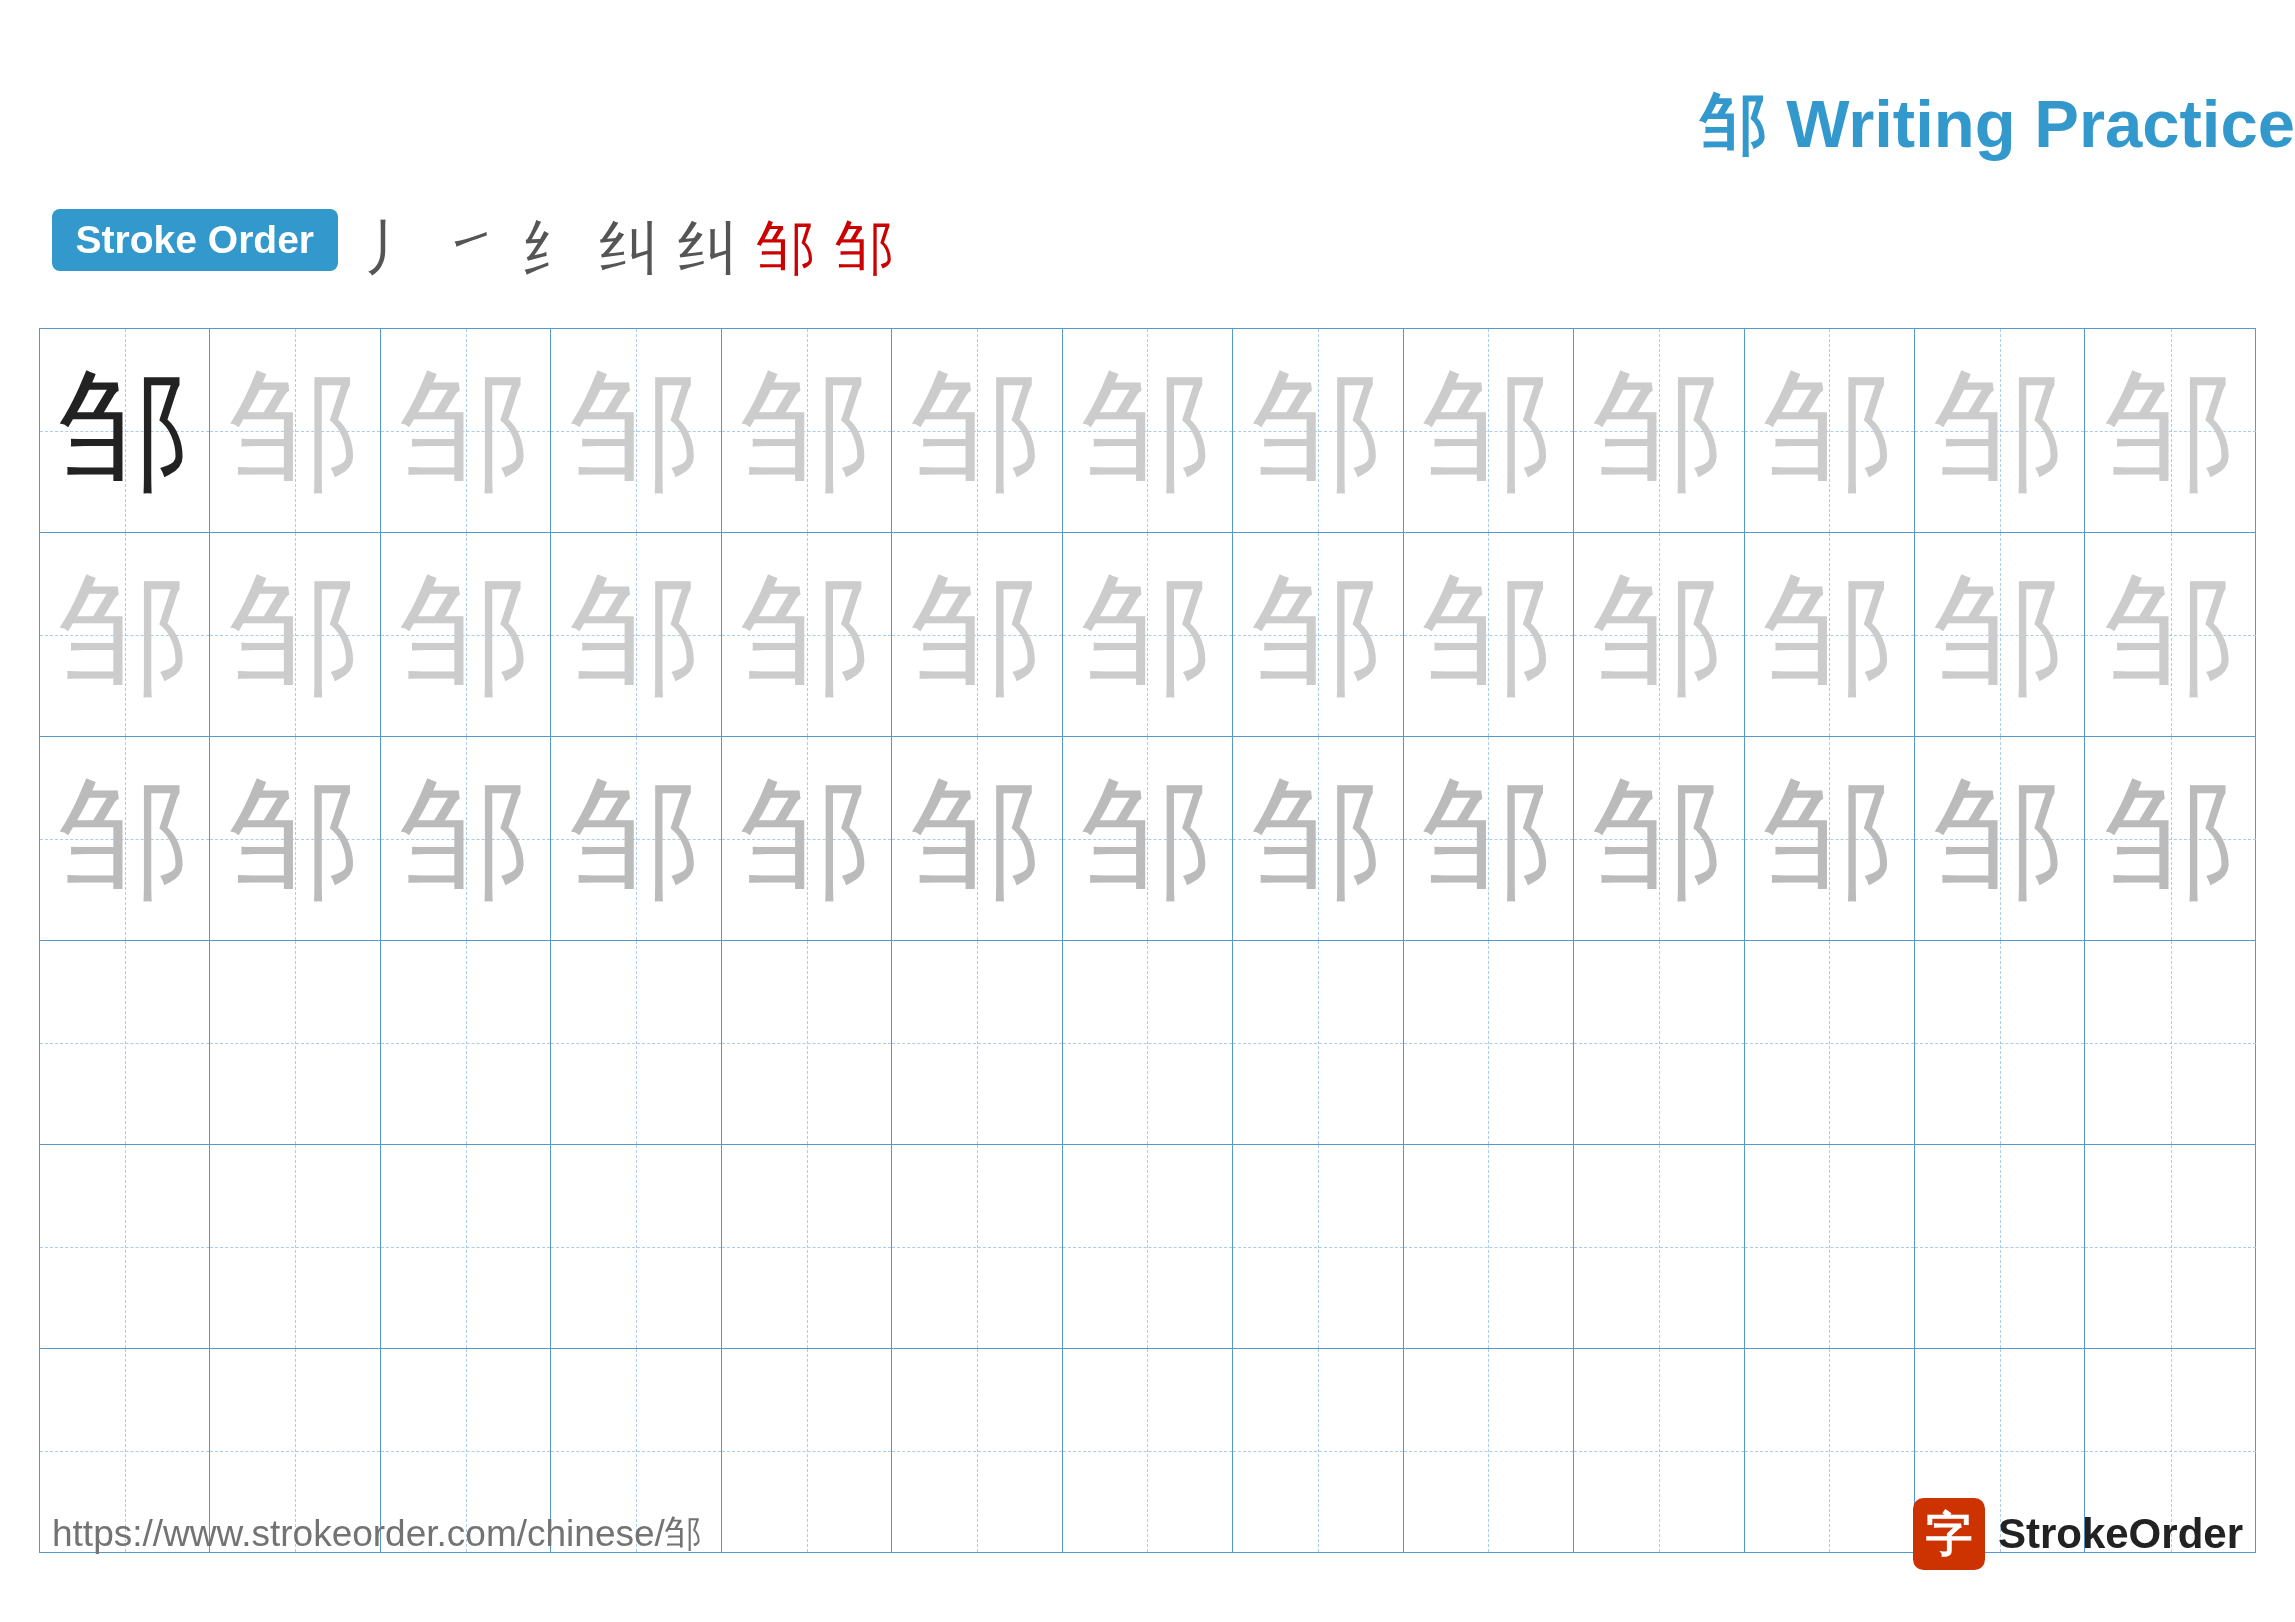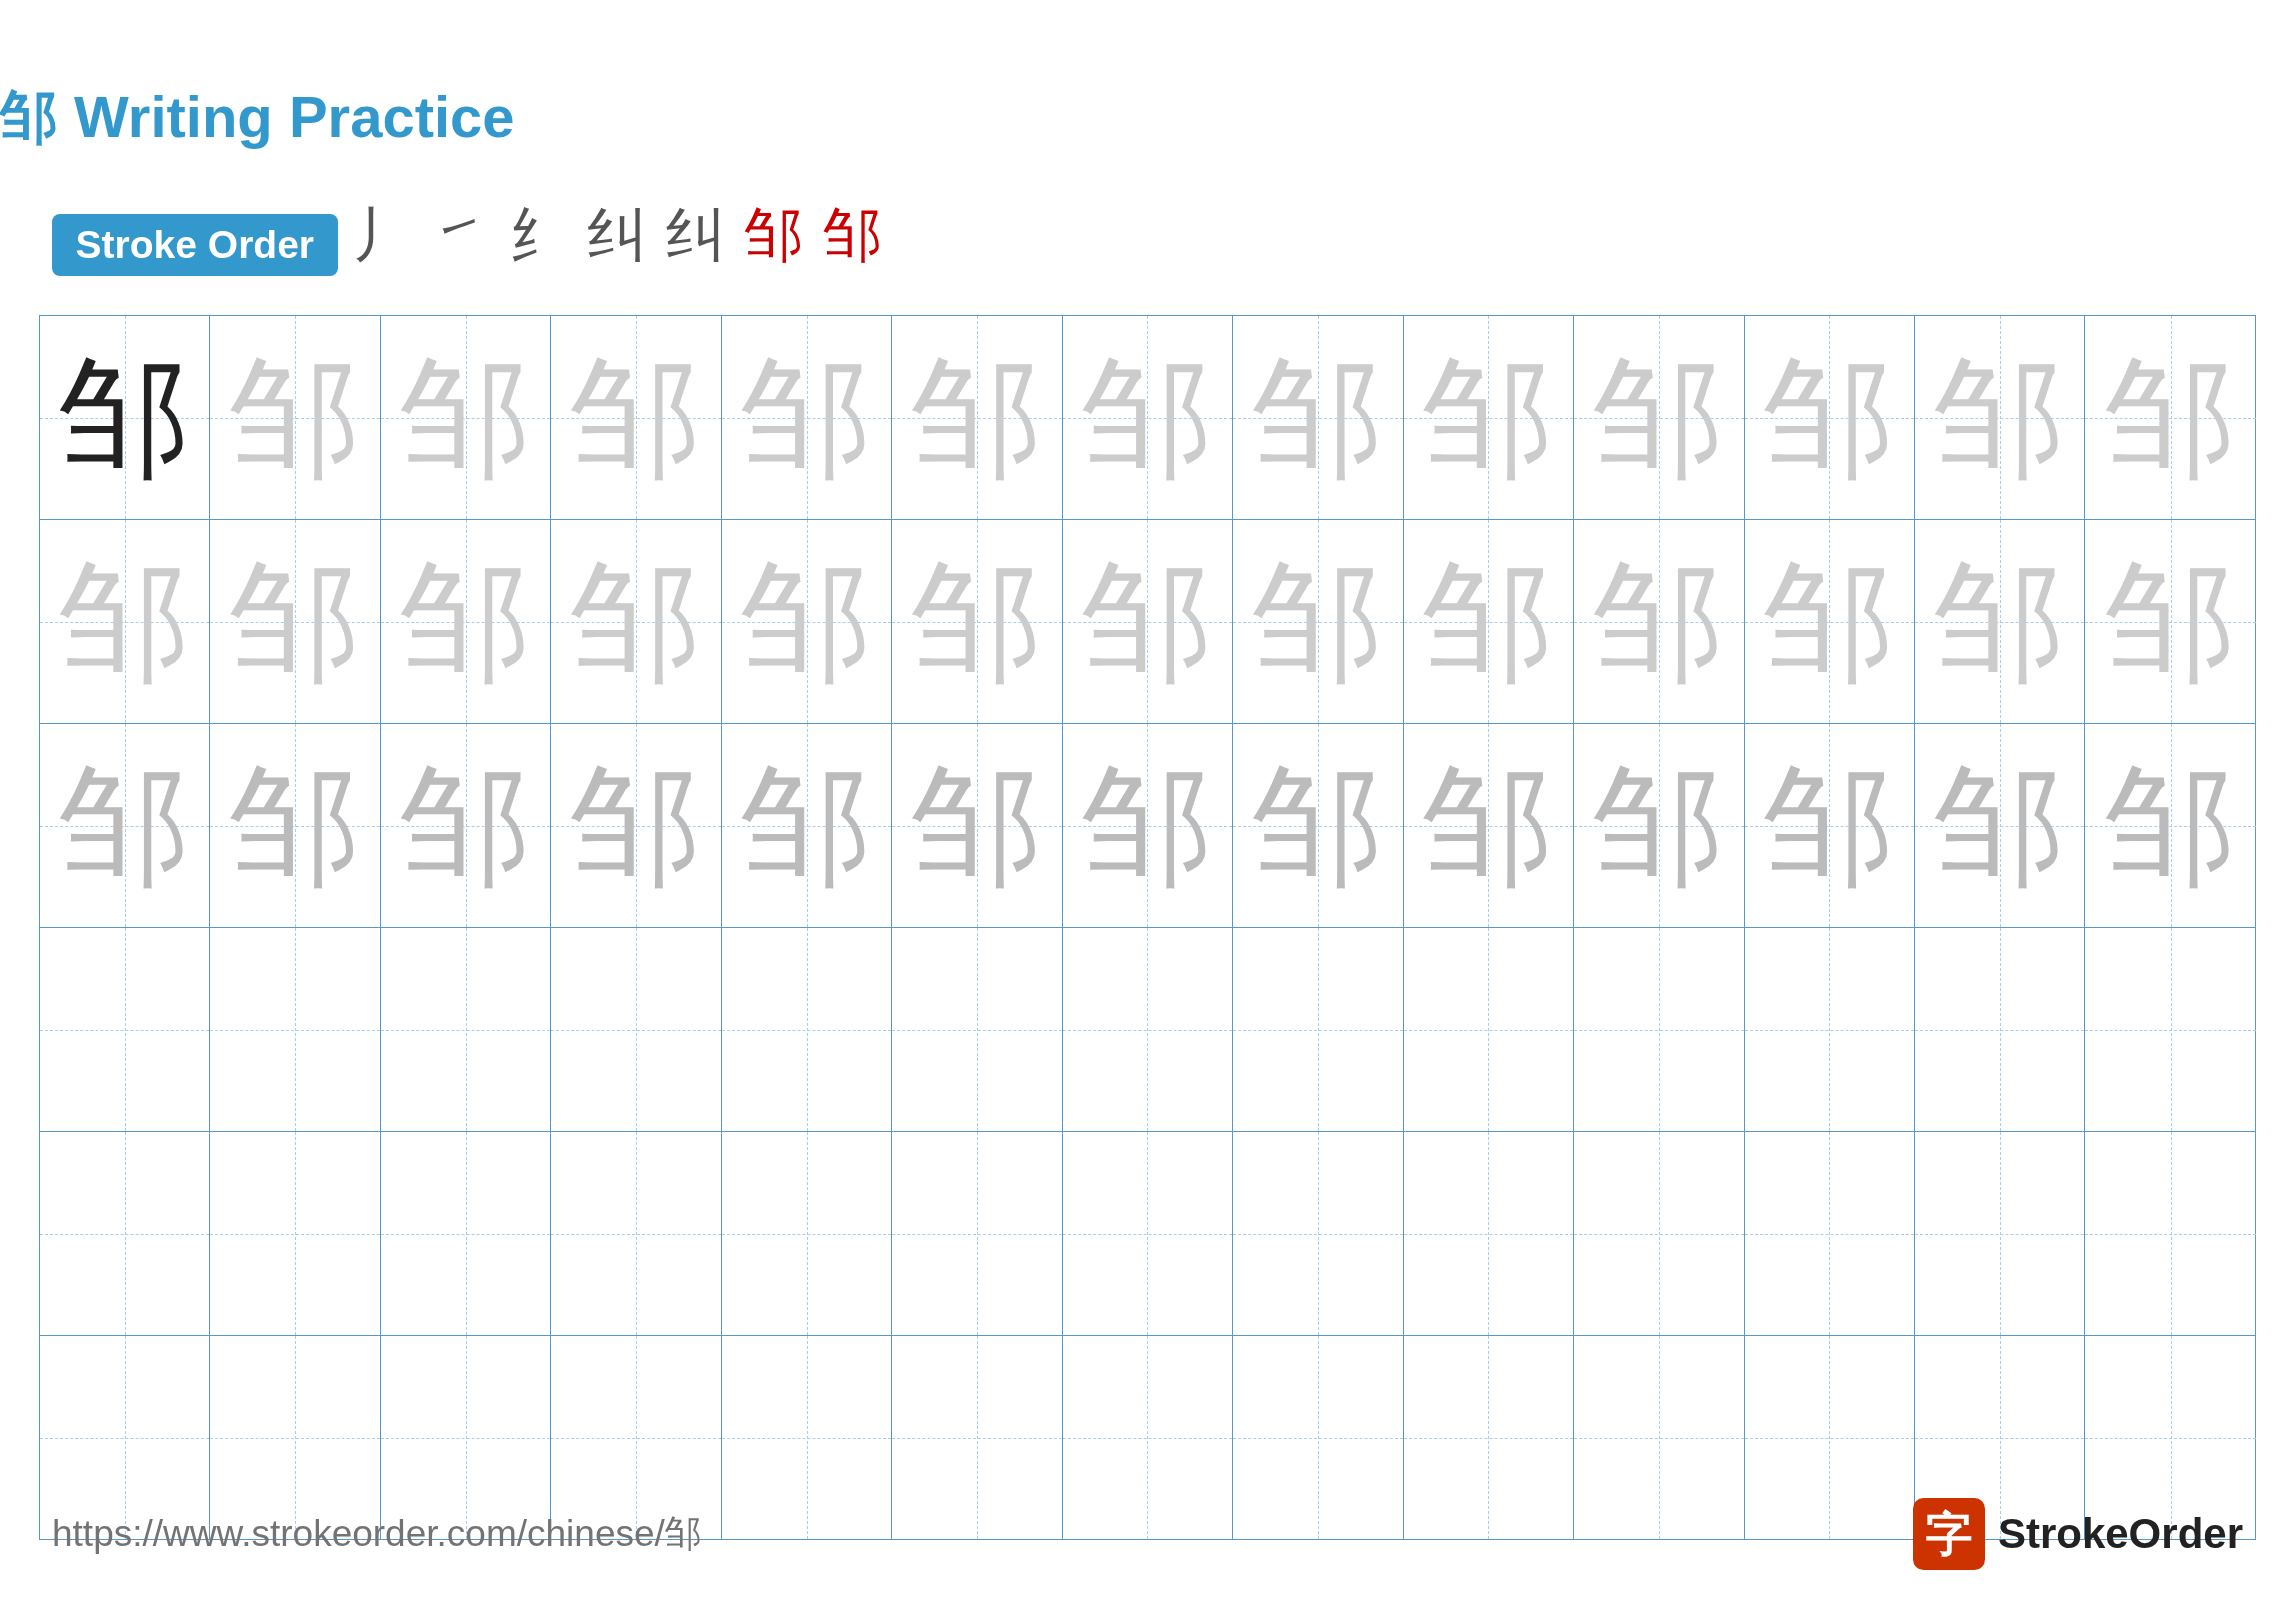--- a/index.html
+++ b/index.html
@@ -6,34 +6,34 @@
     body {
       background: #fff;
       font-family: Arial, sans-serif;
       width: 2295px;
       height: 1622px;
       position: relative;
       overflow: hidden;
     }
 
     .page-title {
-      text-align: left;
+      text-align: right;
       padding-top: 79px;
       padding-bottom: 39px;
-      font-size: 58px;
+      font-size: 67px;
       color: #3399cc;
       font-weight: bold;
     }
 
     .stroke-order-row {
       display: flex;
-      align-items: flex-end;
+      align-items: flex-start;
       padding-left: 52px;
       margin-bottom: 39px;
-      gap: 14px;
+      gap: 26px;
     }
 
     .stroke-order-badge {
       background: #3399cc;
       color: #fff;
       font-size: 39px;
       font-weight: bold;
       padding: 9.2px 23.6px;
       border-radius: 7.9px;
       white-space: nowrap;

